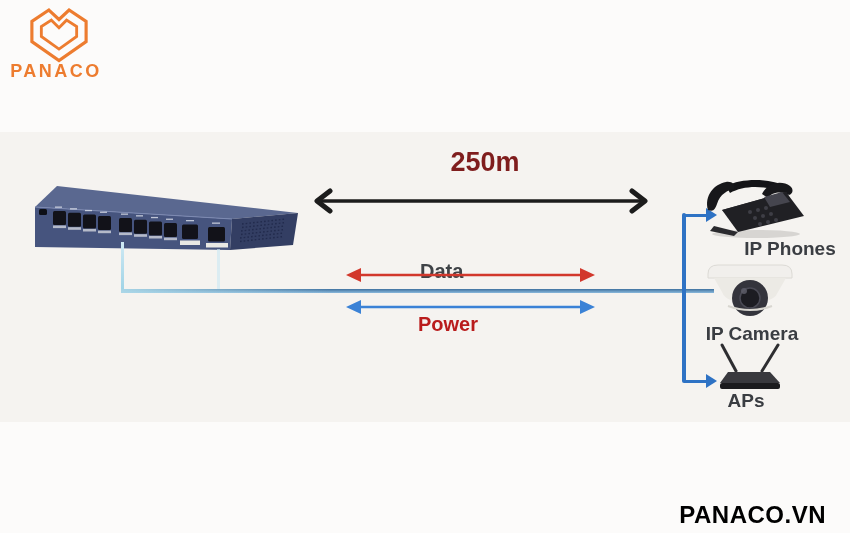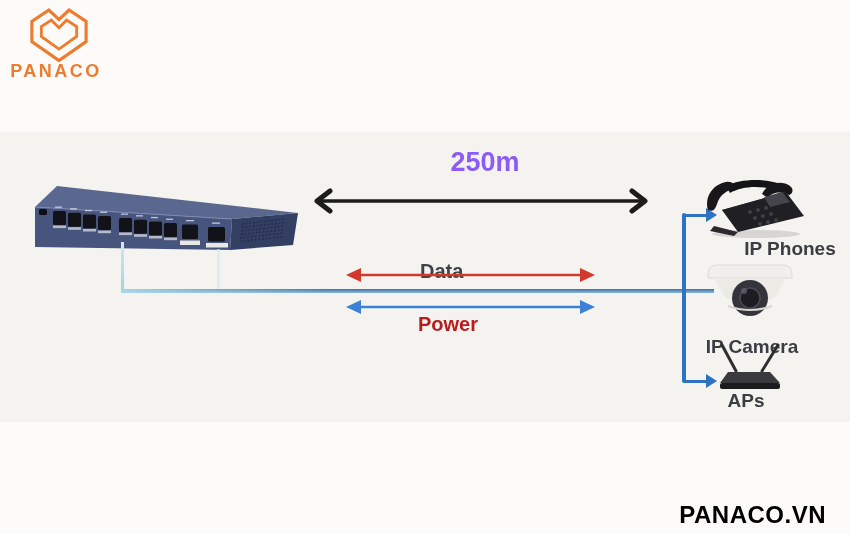--- a/index.html
+++ b/index.html
@@ -12,26 +12,26 @@
   
   #band{left:0;top:132px;width:850px;height:290px;background:#f5f3f0;}
 
   
   #logo-icon{left:26px;top:5px;width:66px;height:58px;}
   #logo-text{left:8px;top:61px;width:96px;text-align:center;
     color:#ed7c2f;font-size:18px;font-weight:600;letter-spacing:2.5px;}
 
   
   .lbl{color:#3a3d42;font-weight:700;text-align:center;}
-  #distance-label{left:420px;top:147px;width:130px;font-size:27px;color:#8b5cf6;}
+  #distance-label{left:420px;top:147px;width:130px;font-size:27px;color:#7f1d1d;}
   #data-label{left:420px;top:260px;width:100px;font-size:20px;font-weight:600;color:#3f4347;}
   #power-label{left:418px;top:313px;width:100px;font-size:20px;font-weight:600;color:#b91c1c;}
   #switch-label{left:38px;top:311px;width:200px;font-size:19px;}
   #ip-phones-label{left:728px;top:238px;width:124px;font-size:19px;}
-  #ip-camera-label{left:690px;top:336px;width:124px;font-size:19px;}
+  #ip-camera-label{left:690px;top:323px;width:124px;font-size:19px;}
   #aps-label{left:704px;top:390px;width:84px;font-size:19px;}
   #footer-site{left:670px;top:501px;width:156px;text-align:right;
     color:#000000;font-size:24px;font-weight:800;letter-spacing:.5px;}
 
   
   #cable-v1{left:121px;top:242px;width:3px;height:49px;
     background:linear-gradient(#cfe9f4,#9fd3e6);}
   #cable-v2{left:217px;top:249px;width:2.5px;height:41px;
     background:rgba(205,232,243,.65);}
   #cable-h{left:121px;top:289px;width:593px;height:4px;

